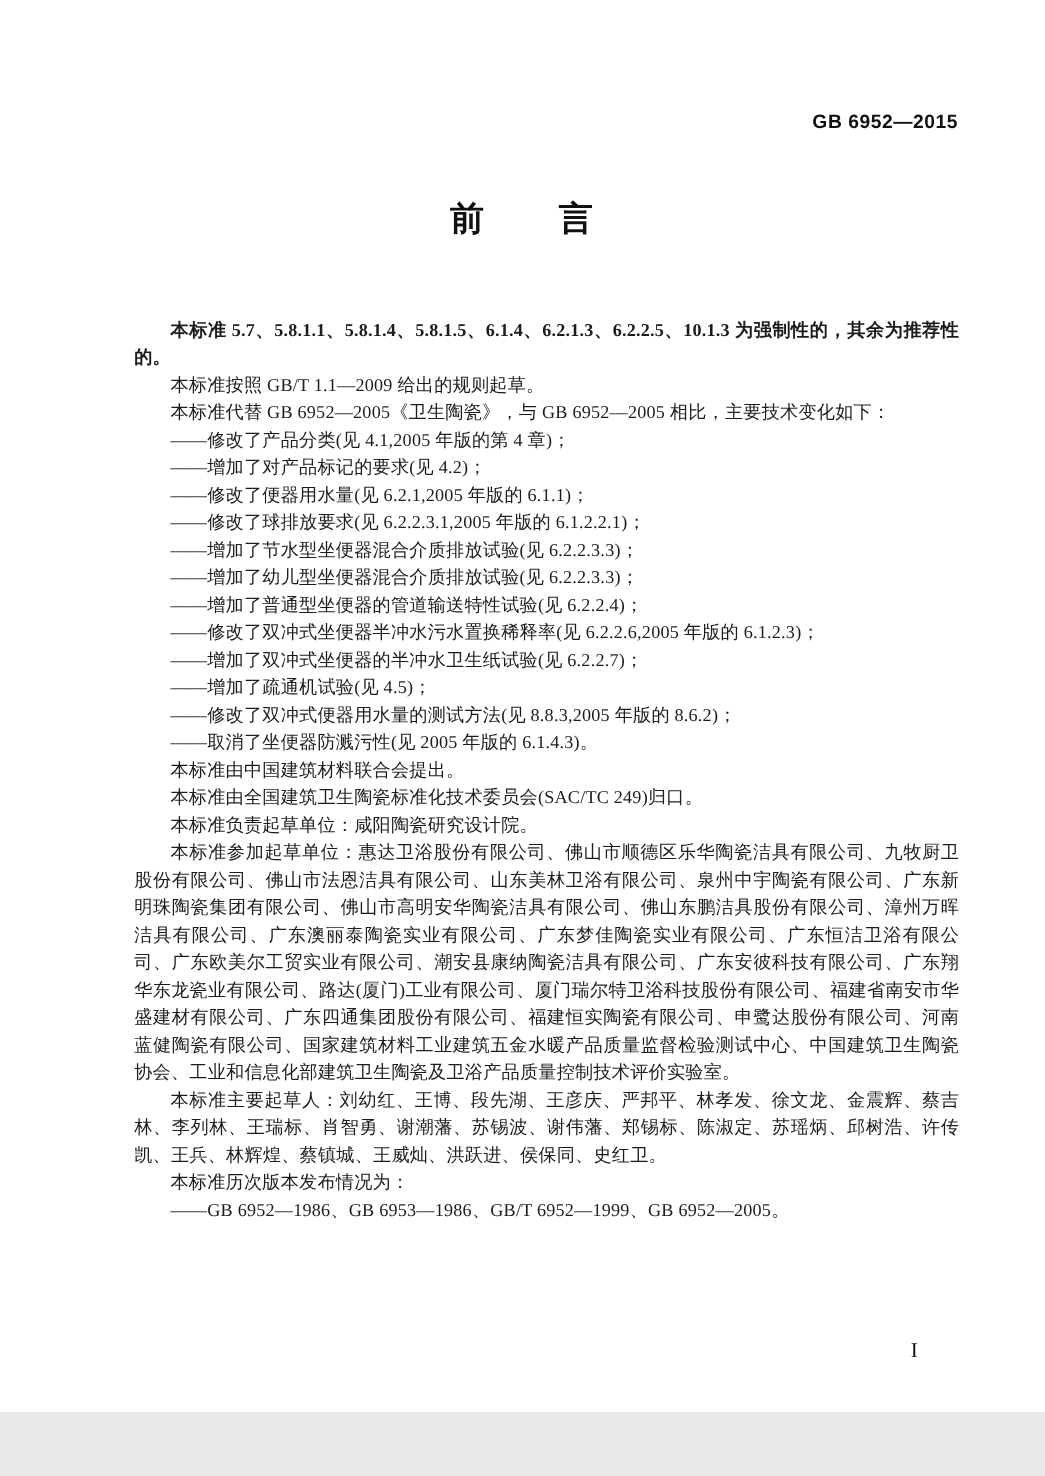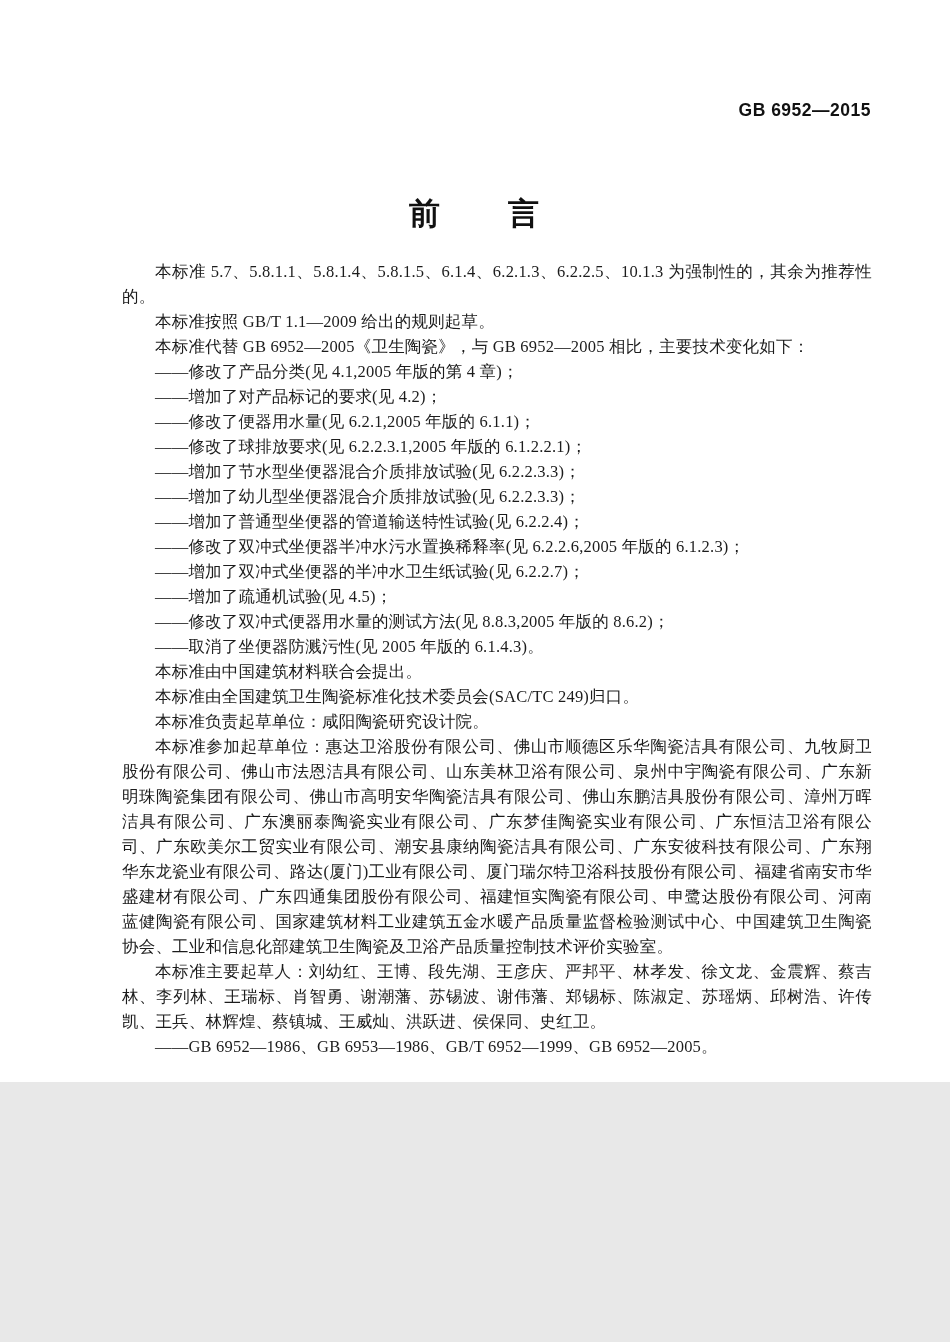--- a/index.html
+++ b/index.html
@@ -3,40 +3,40 @@
 <meta charset="utf-8">
 <style>
   html, body {
     margin: 0;
     padding: 0;
     background: #e8e8e8;
   }
   .page {
     position: relative;
     width: 950px;
-    height: 1082px;
+    height: 1284px;
     margin: 0 auto;
     background: #ffffff;
     color: #1c1c1c;
     font-family: "Liberation Serif", "DejaVu Serif", serif;
     overflow: hidden;
   }
   .standard-code {
     position: absolute;
     top: 100px;
     right: 79px;
     font-family: "Liberation Sans", "DejaVu Sans", sans-serif;
     font-weight: bold;
     font-size: 17.5px;
     letter-spacing: 0.5px;
     color: #111111;
   }
   .doc-title {
     position: absolute;
-    top: 193px;
+    top: 178px;
     left: 0;
     width: 100%;
     margin: 0;
     text-align: center;
     font-size: 31px;
     font-weight: bold;
     letter-spacing: 2px;
     color: #111111;
   }
   .foreword-body {
@@ -48,21 +48,22 @@
     line-height: 25px;
     letter-spacing: 0.2px;
     text-align: justify;
   }
   .foreword-body p {
     margin: 0;
     padding: 0;
     text-indent: 2em;
   }
   .foreword-body p.bold {
-    font-weight: normal;
+    font-weight: bold;
+    margin-top: 28px;
   }
   .page-number {
     position: absolute;
     top: 1218px;
     left: 828px;
     font-size: 19px;
     font-family: "Liberation Serif", "DejaVu Serif", serif;
     color: #111111;
   }
 </style>
@@ -89,18 +90,19 @@
       <p class="dash">——修改了双冲式坐便器半冲水污水置换稀释率(见 6.2.2.6,2005 年版的 6.1.2.3)；</p>
       <p class="dash">——增加了双冲式坐便器的半冲水卫生纸试验(见 6.2.2.7)；</p>
       <p class="dash">——增加了疏通机试验(见 4.5)；</p>
       <p class="dash">——修改了双冲式便器用水量的测试方法(见 8.8.3,2005 年版的 8.6.2)；</p>
       <p class="dash">——取消了坐便器防溅污性(见 2005 年版的 6.1.4.3)。</p>
       <p class="paragraph">本标准由中国建筑材料联合会提出。</p>
       <p class="paragraph">本标准由全国建筑卫生陶瓷标准化技术委员会(SAC/TC 249)归口。</p>
       <p class="paragraph">本标准负责起草单位：咸阳陶瓷研究设计院。</p>
       <p class="paragraph">本标准参加起草单位：惠达卫浴股份有限公司、佛山市顺德区乐华陶瓷洁具有限公司、九牧厨卫股份有限公司、佛山市法恩洁具有限公司、山东美林卫浴有限公司、泉州中宇陶瓷有限公司、广东新明珠陶瓷集团有限公司、佛山市高明安华陶瓷洁具有限公司、佛山东鹏洁具股份有限公司、漳州万晖洁具有限公司、广东澳丽泰陶瓷实业有限公司、广东梦佳陶瓷实业有限公司、广东恒洁卫浴有限公司、广东欧美尔工贸实业有限公司、潮安县康纳陶瓷洁具有限公司、广东安彼科技有限公司、广东翔华东龙瓷业有限公司、路达(厦门)工业有限公司、厦门瑞尔特卫浴科技股份有限公司、福建省南安市华盛建材有限公司、广东四通集团股份有限公司、福建恒实陶瓷有限公司、申鹭达股份有限公司、河南蓝健陶瓷有限公司、国家建筑材料工业建筑五金水暖产品质量监督检验测试中心、中国建筑卫生陶瓷协会、工业和信息化部建筑卫生陶瓷及卫浴产品质量控制技术评价实验室。</p>
       <p class="paragraph">本标准主要起草人：刘幼红、王博、段先湖、王彦庆、严邦平、林孝发、徐文龙、金震辉、蔡吉林、李列林、王瑞标、肖智勇、谢潮藩、苏锡波、谢伟藩、郑锡标、陈淑定、苏瑶炳、邱树浩、许传凯、王兵、林辉煌、蔡镇城、王威灿、洪跃进、侯保同、史红卫。</p>
+      <p class="paragraph">本标准历次版本发布情况为：</p>
       <p class="dash">——GB 6952—1986、GB 6953—1986、GB/T 6952—1999、GB 6952—2005。</p>
     </div>
 
   <div class="page-number">I</div>
 
 </div>
 
 </body></html>

